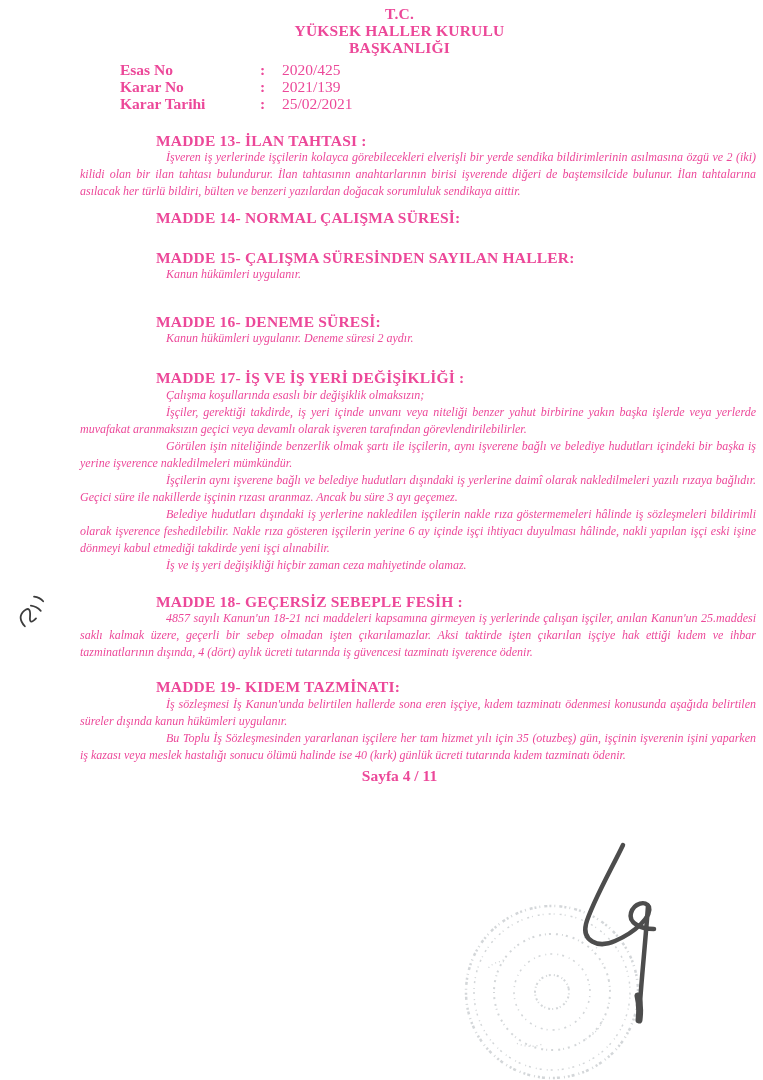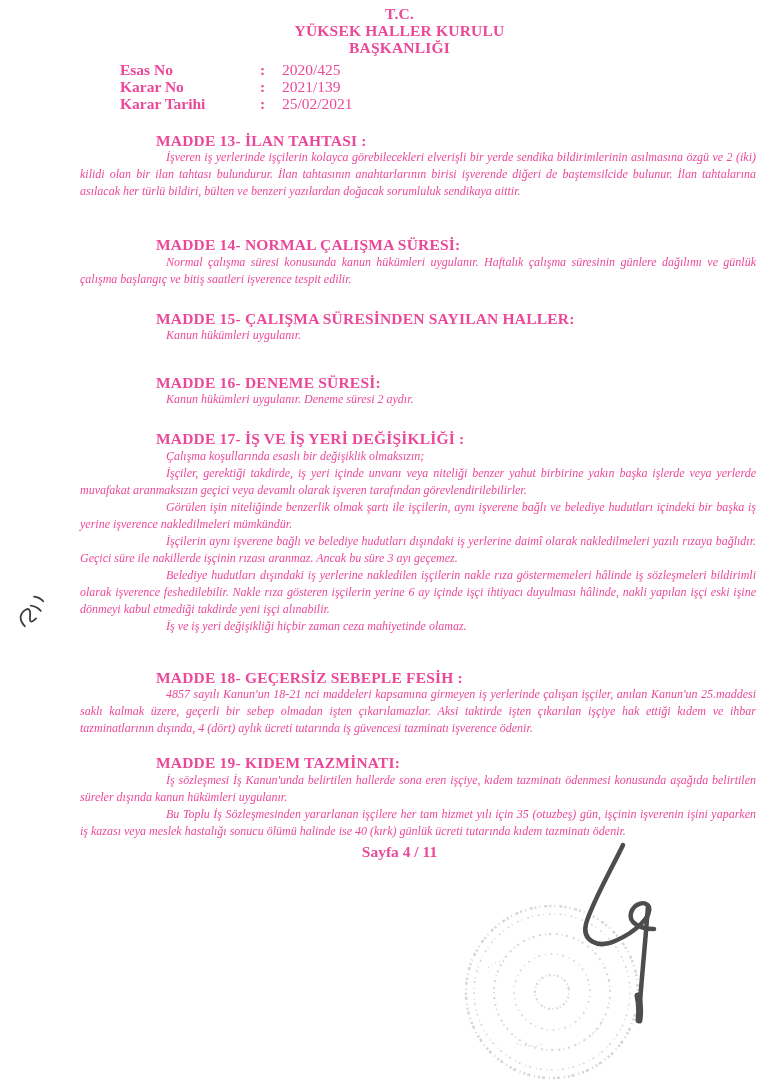--- a/index.html
+++ b/index.html
@@ -24,26 +24,26 @@
     letter-spacing:.2px;
   }
   
   .meta{margin:4px 0 0 85px;font-size:15.5px;line-height:17.4px;}
   .meta-row{display:flex;margin-left:17px;}
   .meta-label{font-weight:bold;width:140px;}
   .meta-colon{font-weight:bold;width:22px;}
   .meta-value{font-weight:normal;}
   
   .text-col{margin:0 25px 0 62px;}
-  .article{margin-top:36px;}
+  .article{margin-top:9px;}
   .article:nth-child(1){margin-top:19px;}
   .article:nth-child(3){margin-top:22px;}
   .article:nth-child(4){margin-top:30px;}
   .article:nth-child(5){margin-top:22px;}
-  .article:nth-child(6){margin-top:34px;}
+  .article:nth-child(6){margin-top:19px;}
   .article:nth-child(7){margin-top:17px;}
   .article:nth-child(8){margin-top:14px;}
   .article-heading{
     margin:0 0 0 76px;
     font-size:15.5px;
     line-height:17.4px;
     font-weight:bold;
     letter-spacing:.2px;
   }
   .article p{
@@ -100,21 +100,20 @@
 </div>
 
   <main class="text-col" id="articles">
   <section class="article">
     <h2 class="article-heading">MADDE 13- İLAN TAHTASI :</h2>
   <p>İşveren iş yerlerinde işçilerin kolayca görebilecekleri elverişli bir yerde sendika bildirimlerinin asılmasına özgü ve 2 (iki) kilidi olan bir ilan tahtası bulundurur. İlan tahtasının anahtarlarının birisi işverende diğeri de baştemsilcide bulunur. İlan tahtalarına asılacak her türlü bildiri, bülten ve benzeri yazılardan doğacak sorumluluk sendikaya aittir.</p>
       </section>
 
   <section class="article">
     <h2 class="article-heading">MADDE 14- NORMAL ÇALIŞMA SÜRESİ:</h2>
-  <p>Normal çalışma süresi konusunda kanun hükümleri uygulanır. Haftalık çalışma süresinin günlere dağılımı ve günlük çalışma başlangıç ve bitiş saatleri işverence tespit edilir.</p>
       </section>
 
   <section class="article">
     <h2 class="article-heading">MADDE 15- ÇALIŞMA SÜRESİNDEN SAYILAN HALLER:</h2>
   <p>Kanun hükümleri uygulanır.</p>
       </section>
 
   <section class="article">
     <h2 class="article-heading">MADDE 16- DENEME SÜRESİ:</h2>
   <p>Kanun hükümleri uygulanır. Deneme süresi 2 aydır.</p>

